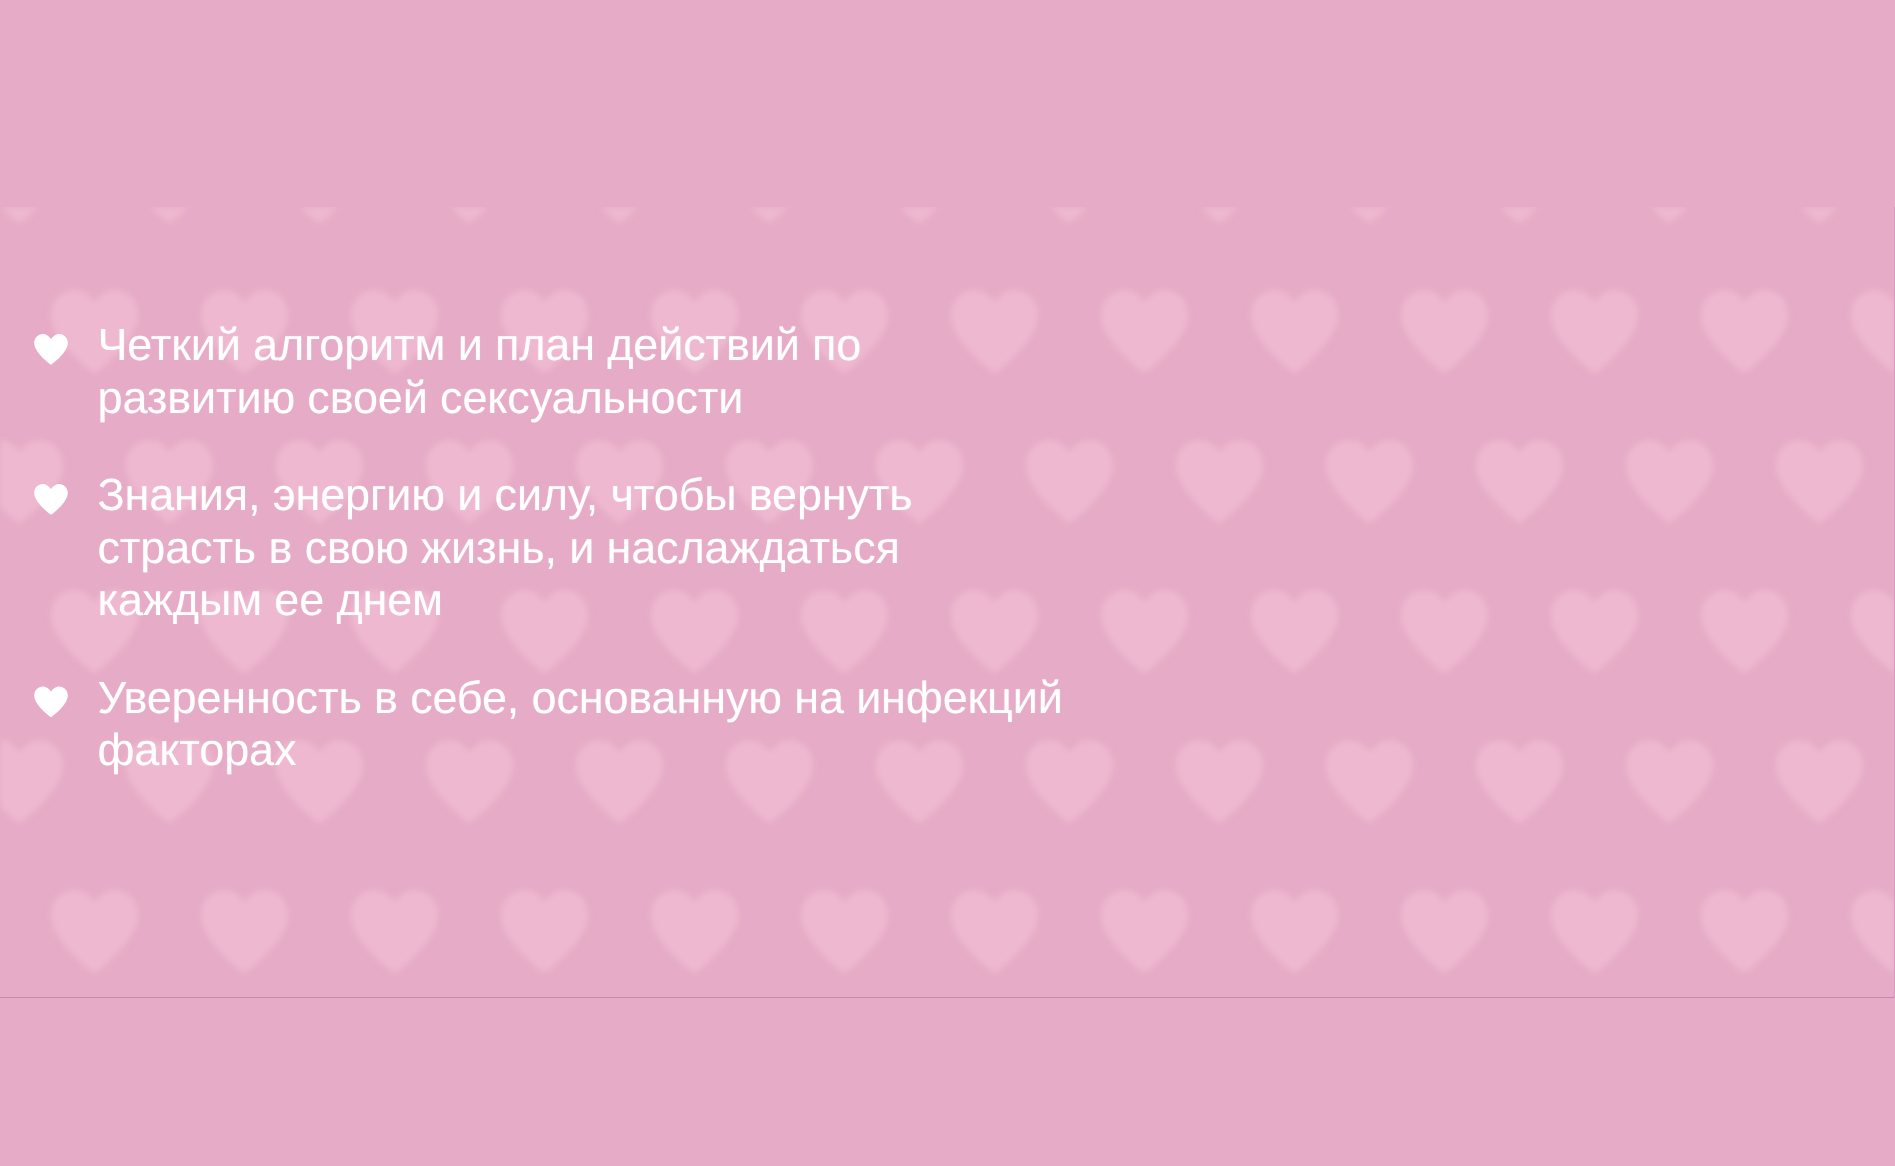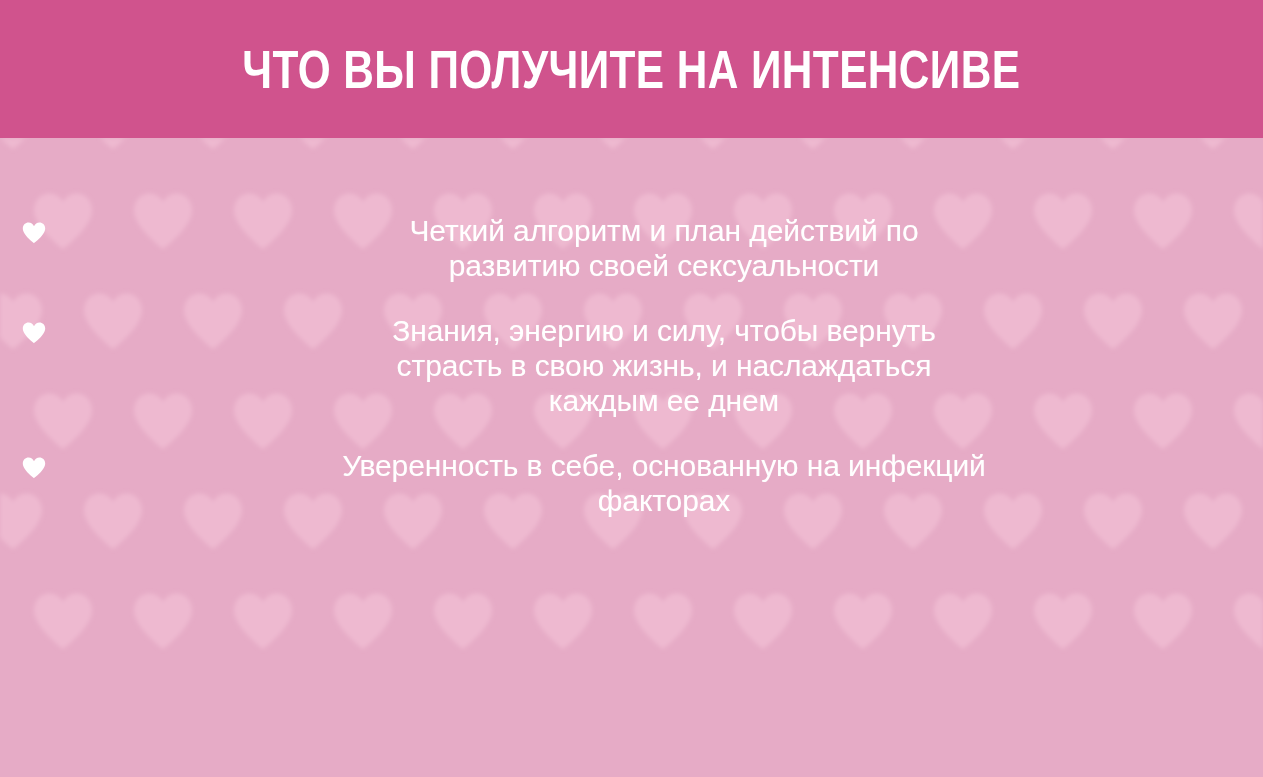--- a/index.html
+++ b/index.html
@@ -55,21 +55,20 @@
 
   
   #body-area {
     position: absolute;
     left: 0;
     top: 138px;
     width: 1263px;
     height: 527px;
     overflow: hidden;
     background-color: #701a75;
-    text-align: center;
   }
 
   #pattern {
     position: absolute;
     left: 0;
     top: 0;
     width: 1263px;
     height: 639px;
     opacity: 1;
     pointer-events: none;
@@ -113,23 +112,20 @@
     letter-spacing: -0.1px;
     white-space: pre-line;
     text-shadow: 0 0 1px rgba(255,255,255,0.35);
   }
 </style>
 </head>
 <body>
 
 <div id="slide">
 
-  <div id="header">
-    <h1 id="header-title">ЧТО ВЫ ПОЛУЧИТЕ НА ИНТЕНСИВЕ</h1>
-  </div>
 
   <div id="body-area">
 
     <svg id="pattern" viewBox="0 0 1263 639" preserveAspectRatio="none" xmlns="http://www.w3.org/2000/svg">
       <defs>
         <path id="bgheart" d="M31 57 C31 57 2 35.5 2 18.5 C2 8 9.5 1.5 17.5 1.5 C24 1.5 28.5 5.5 31 10 C33.5 5.5 38 1.5 44.5 1.5 C52.5 1.5 60 8 60 18.5 C60 35.5 31 57 31 57 Z"></path>
         <pattern id="heartTile" x="-18" y="-46" width="100" height="200" patternUnits="userSpaceOnUse">
           <use href="#bgheart" x="0" y="0" fill="#eeb9d0"></use>
           <use href="#bgheart" x="50" y="100" fill="#eeb9d0"></use>
           <use href="#bgheart" x="-50" y="100" fill="#eeb9d0"></use>

